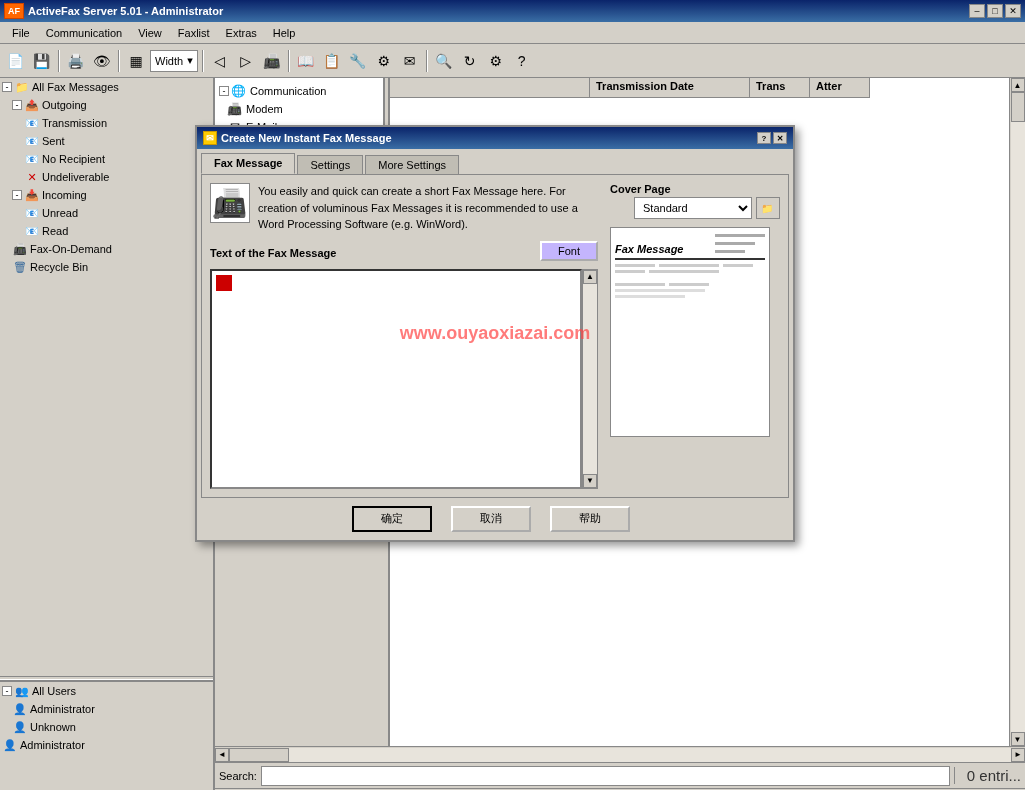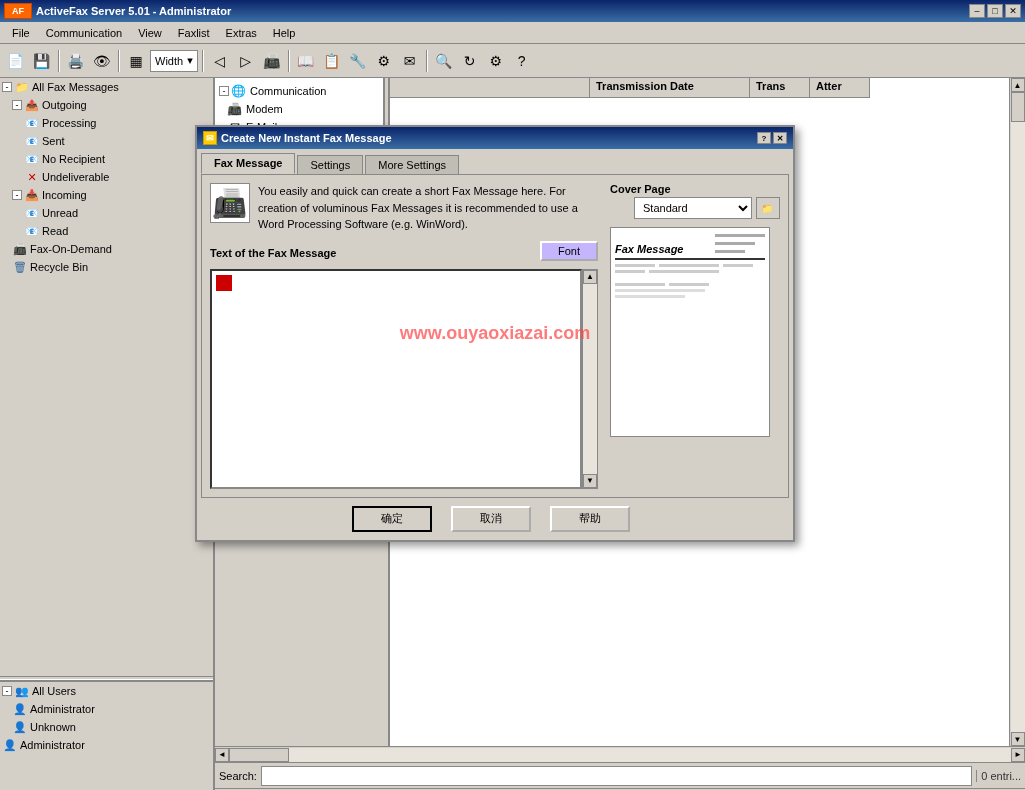--- a/index.html
+++ b/index.html
@@ -1,20 +1,20 @@
 <!DOCTYPE html>
 <html><head>
   <meta charset="utf-8">
   <style>
     * { box-sizing: border-box; margin: 0; padding: 0; }
     body { font-family: 'Segoe UI', Tahoma, Arial, sans-serif; font-size: 11px; background: #d4d0c8; overflow: hidden; width: 1025px; height: 790px; }
 
     
     #title-bar { background: linear-gradient(to bottom, #0a246a, #3a6ea5); color: white; height: 22px; display: flex; align-items: center; padding: 0 4px; user-select: none; }
-    #title-bar .app-icon { width: 28px; height: 16px; background: #ff6600; border: 1px solid #cc4400; margin-right: 4px; font-size: 9px; display: flex; align-items: center; justify-content: center; color: white; font-weight: bold; }
+    #title-bar .app-icon { width: 20px; height: 16px; background: #ff6600; border: 1px solid #cc4400; margin-right: 4px; font-size: 9px; display: flex; align-items: center; justify-content: center; color: white; font-weight: bold; }
     #title-bar .title-text { flex: 1; font-size: 11px; font-weight: bold; }
     #title-bar .win-controls { display: flex; gap: 2px; }
     #title-bar .win-btn { width: 16px; height: 14px; background: #d4d0c8; border: 1px solid #888; display: flex; align-items: center; justify-content: center; font-size: 9px; cursor: pointer; color: #000; }
 
     
     #menu-bar { background: #d4d0c8; border-bottom: 1px solid #888; height: 22px; display: flex; align-items: center; padding: 0 4px; }
     .menu-item { padding: 2px 8px; cursor: pointer; font-size: 11px; }
 
     
     #toolbar { background: #d4d0c8; border-bottom: 1px solid #888; height: 34px; display: flex; align-items: center; padding: 2px 4px; gap: 2px; }
@@ -55,21 +55,21 @@
     
     #v-scroll { width: 16px; background: #d4d0c8; border-left: 1px solid #888; display: flex; flex-direction: column; align-items: center; }
     .scroll-btn { width: 14px; height: 14px; background: #d4d0c8; border: 1px solid #888; display: flex; align-items: center; justify-content: center; font-size: 8px; cursor: pointer; }
     .scroll-track { flex: 1; width: 14px; background: #e8e4dc; }
     .scroll-thumb { width: 14px; height: 30px; background: #d4d0c8; border: 1px solid #888; }
 
     
     #bottom-bar { height: 22px; background: #d4d0c8; border-top: 1px solid #888; display: flex; align-items: center; padding: 0 4px; }
     #search-bar { height: 26px; background: #d4d0c8; border-top: 1px solid #888; display: flex; align-items: center; padding: 0 4px; gap: 4px; }
     #search-input { flex: 1; height: 20px; border: 1px solid #888; background: white; padding: 0 4px; font-size: 11px; }
-    #entries-count { border-left: 1px solid #888; padding-left: 4px; color: #333; font-size: 11px; text-align: right; }
+    #entries-count { border-left: 1px solid #888; padding-left: 12px; color: #333; font-size: 15px; text-align: right; }
 
     
     #modal-overlay { position: fixed; top: 0; left: 0; width: 100%; height: 100%; z-index: 100; }
     #dialog { position: absolute; top: 125px; left: 195px; width: 600px; background: #d4d0c8; border: 2px solid #888; box-shadow: 4px 4px 8px rgba(0,0,0,0.4); }
     #dialog-title { background: linear-gradient(to bottom, #0a246a, #3a6ea5); color: white; height: 22px; display: flex; align-items: center; padding: 0 6px; font-size: 11px; font-weight: bold; }
     #dialog-title .dialog-icon { width: 14px; height: 14px; margin-right: 4px; background: #ffcc00; border: 1px solid #cc9900; display: flex; align-items: center; justify-content: center; font-size: 9px; }
     #dialog-title .d-controls { margin-left: auto; display: flex; gap: 2px; }
     #dialog-title .d-btn { width: 14px; height: 12px; background: #d4d0c8; border: 1px solid #888; display: flex; align-items: center; justify-content: center; font-size: 8px; cursor: pointer; color: #000; }
 
     
@@ -194,21 +194,21 @@
         <span class="tree-label">All Fax Messages</span>
       </div>
 
       <div class="tree-item indent-1">
         <span class="tree-toggle">-</span>
         <span class="tree-icon">📤</span>
         <span class="tree-label">Outgoing</span>
       </div>
       <div class="tree-item indent-2">
         <span class="tree-icon">📧</span>
-        <span class="tree-label">Processing</span>
+        <span class="tree-label">Transmission</span>
       </div>
       <div class="tree-item indent-2">
         <span class="tree-icon">📧</span>
         <span class="tree-label">Sent</span>
       </div>
       <div class="tree-item indent-2">
         <span class="tree-icon">📧</span>
         <span class="tree-label">No Recipient</span>
       </div>
       <div class="tree-item indent-2">

